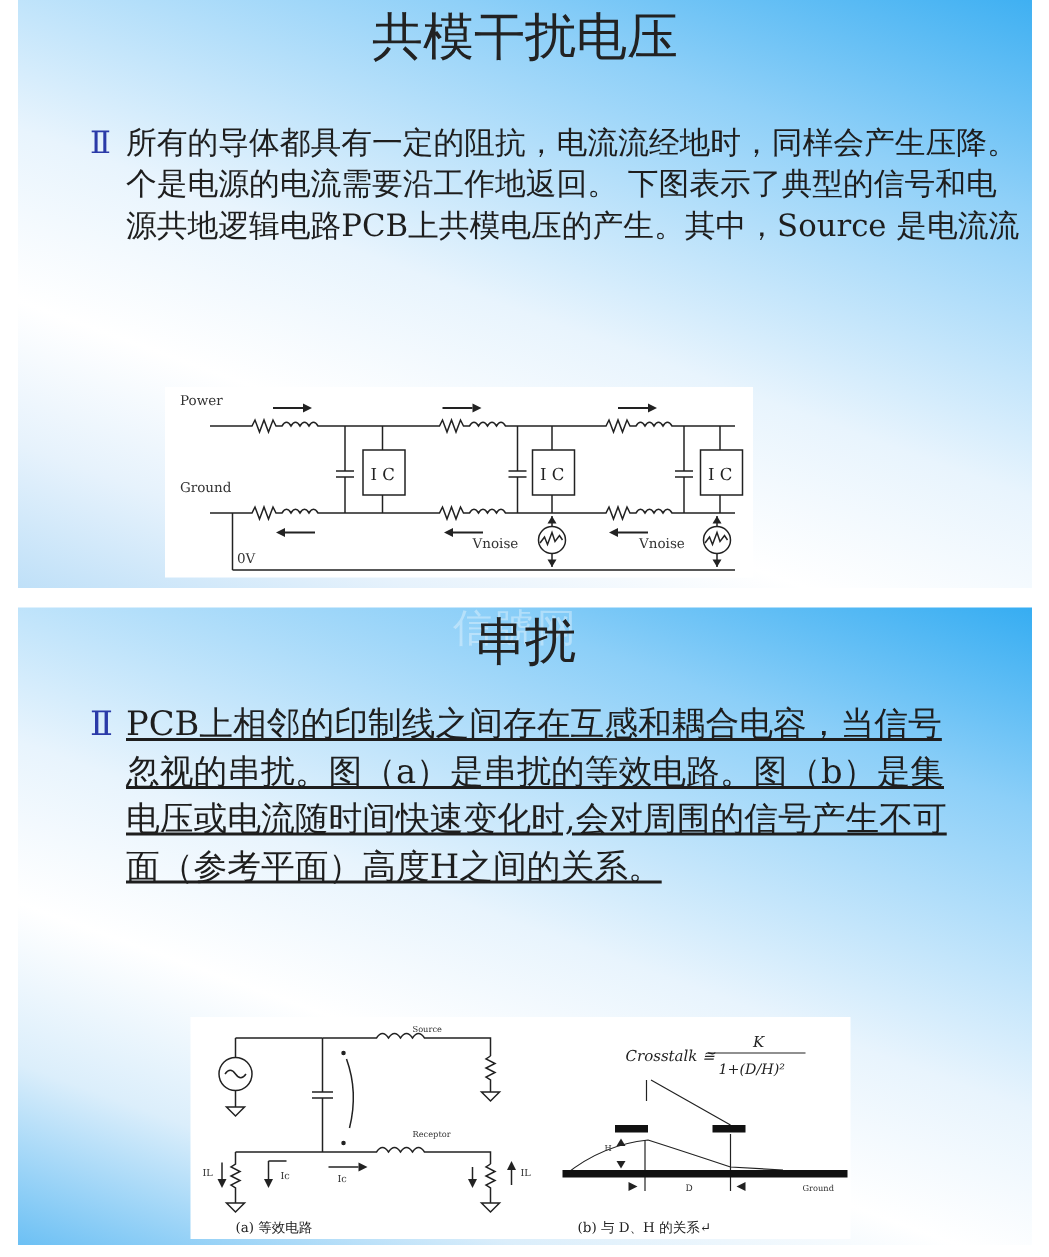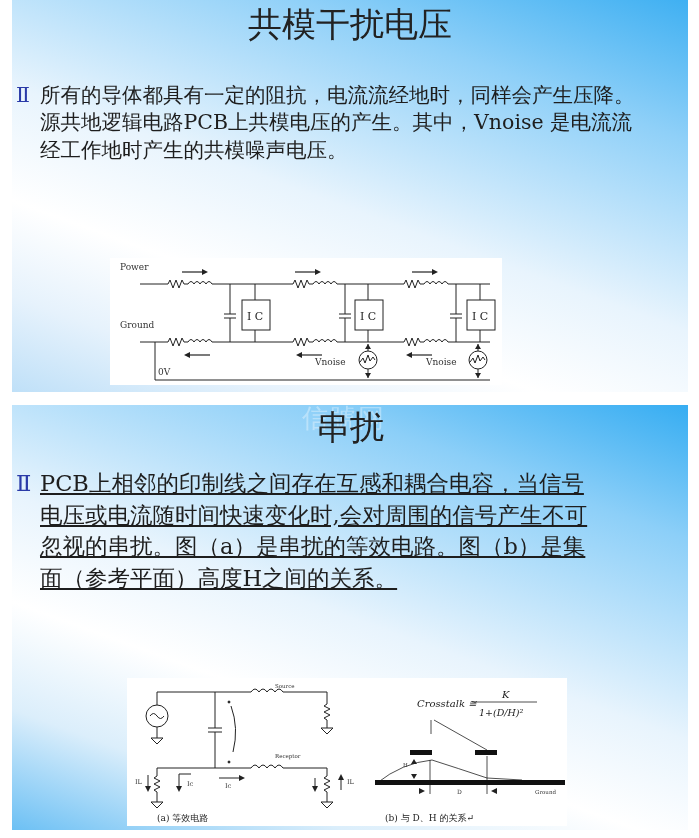--- a/index.html
+++ b/index.html
@@ -11,39 +11,39 @@
   .slide2 { top:405px; height:425px;
     background: linear-gradient(200deg, #36adf2 0%, #8ccff8 20%, #e8f4fd 50%, #ffffff 66%, #dbeefb 82%, #6cc0f4 100%); }
   .slide-title { position:absolute; left:0; right:0; text-align:center; color:#222;
     font-size:34px; font-weight:normal; }
   .slide1 .slide-title { top:2px; }
   .slide2 .slide-title { top:0; }
   .bullet-para { position:absolute; color:#1e1e1e; }
   .slide1 .bullet-para { left:4px; top:82px; width:672px; font-size:20.5px; line-height:27.3px; }
   .slide2 .bullet-para { left:4px; top:63px; width:672px; font-size:22.5px; line-height:31.5px;text-decoration:underline; }
   .bullet-mark { color:#2a3aa8; display:inline-block; width:24px; font-weight:normal; }
-  .line { display:block; white-space:nowrap; padding-left:24px; }
+  .line { display:block; white-space:nowrap; padding-left:24px;margin-left:44px; }
   .line.first { padding-left:0; }
   .figure { position:absolute; background:#ffffff; }
   .fig1 { left:98px; top:258px; width:392px; height:127px; }
   .fig2 { left:115px; top:273px; width:440px; height:148px; }
   svg text { font-family: "DejaVu Serif", "Liberation Serif", serif; }
   .watermark { position:absolute; left:290px; top:-4px; font-size:26px; color:rgba(255,255,255,0.35);
     font-family: "DejaVu Sans", sans-serif; letter-spacing:2px; }
 </style>
 </head>
 <body>
 
 <div class="slide slide1">
   <div class="slide-title">共模干扰电压</div>
 
   <div class="bullet-para">
     <span class="line first"><span class="bullet-mark">Ⅱ</span><span>所有的导体都具有一定的阻抗，电流流经地时，同样会产生压降。</span></span>
-    <span class="line">源共地逻辑电路PCB上共模电压的产生。其中，Vnoise 是电流流</span>
-    <span class="line">经工作地时产生的共模噪声电压。</span>
+    <span class="line">个是电源的电流需要沿工作地返回。 下图表示了典型的信号和电</span>
+    <span class="line">源共地逻辑电路PCB上共模电压的产生。其中，Source 是电流流</span>
   </div>
 
   <div class="figure fig1">
     <svg width="392" height="127" viewBox="0 0 392 127" xmlns="http://www.w3.org/2000/svg">
       <g stroke="#222" stroke-width="1" fill="none">
 
         <path d="M30 26 H58 l2 -4 l3 8 l3 -8 l3 8 l3 -8 l2 4 h4 q3 -5 6 0 q3 -5 6 0 q3 -5 6 0 q3 -5 6 0 H183 l2 -4 l3 8 l3 -8 l3 8 l3 -8 l2 4 h4 q3 -5 6 0 q3 -5 6 0 q3 -5 6 0 q3 -5 6 0 H294 l2 -4 l3 8 l3 -8 l3 8 l3 -8 l2 4 h4 q3 -5 6 0 q3 -5 6 0 q3 -5 6 0 q3 -5 6 0 H380"></path>
 
         <path d="M30 84 H58 l2 -4 l3 8 l3 -8 l3 8 l3 -8 l2 4 h4 q3 -5 6 0 q3 -5 6 0 q3 -5 6 0 q3 -5 6 0 H183 l2 -4 l3 8 l3 -8 l3 8 l3 -8 l2 4 h4 q3 -5 6 0 q3 -5 6 0 q3 -5 6 0 q3 -5 6 0 H294 l2 -4 l3 8 l3 -8 l3 8 l3 -8 l2 4 h4 q3 -5 6 0 q3 -5 6 0 q3 -5 6 0 q3 -5 6 0 H380"></path>
 
@@ -99,22 +99,22 @@
     </svg>
   </div>
 </div>
 
 <div class="slide slide2">
   <div class="watermark">信號网</div>
   <div class="slide-title">串扰</div>
 
   <div class="bullet-para">
     <span class="line first"><span class="bullet-mark">Ⅱ</span><span>PCB上相邻的印制线之间存在互感和耦合电容，当信号</span></span>
+    <span class="line">忽视的串扰。图（a）是串扰的等效电路。图（b）是集</span>
     <span class="line">电压或电流随时间快速变化时,会对周围的信号产生不可</span>
-    <span class="line">忽视的串扰。图（a）是串扰的等效电路。图（b）是集</span>
     <span class="line">面（参考平面）高度H之间的关系。</span>
   </div>
 
   <div class="figure fig2">
     <svg width="440" height="148" viewBox="0 0 440 148" xmlns="http://www.w3.org/2000/svg">
 
       <g stroke="#222" stroke-width="1" fill="none">
 
         <path d="M30 14 H88 M30 14 V27"></path>
         <circle cx="30" cy="38" r="11"></circle>

